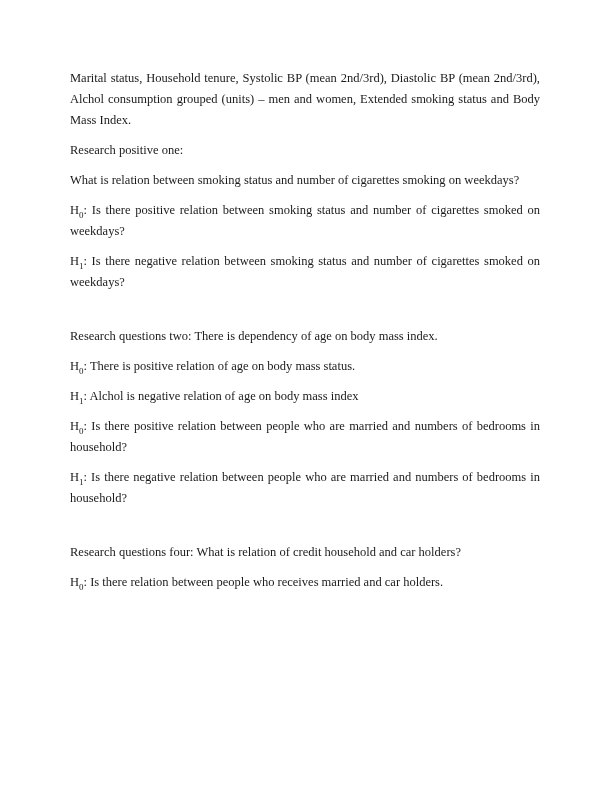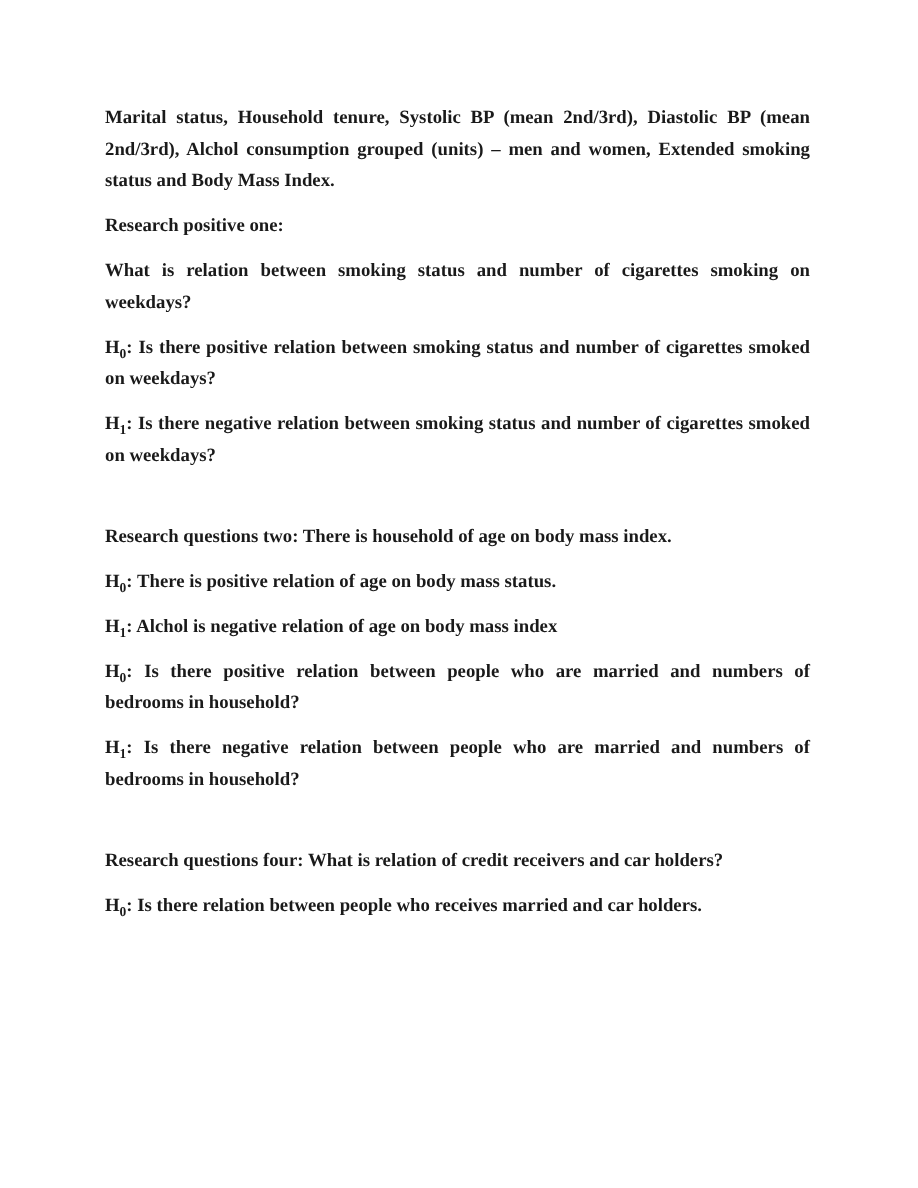--- a/index.html
+++ b/index.html
@@ -17,21 +17,20 @@
     padding: 68px 72px 40px 70px;
     font-family: "Liberation Serif", "DejaVu Serif", serif;
     font-size: 12.5px;
     color: #1a1a1a;
     overflow: hidden;
   }
   .para {
     margin: 0 0 9px 0;
     line-height: 21px;
     text-align: justify;
-    font-weight: bold;
   }
   .section-gap {
     margin-top: 33px;
   }
   sub {
     font-size: 9px;
     line-height: 0;
   }
 </style>
 </head>
@@ -53,41 +52,41 @@
 
   <p class="para">
     <span>H</span><sub>0</sub><span>: Is there positive relation between smoking status and number of cigarettes smoked on weekdays?</span>
   </p>
 
   <p class="para">
     <span>H</span><sub>1</sub><span>: Is there negative relation between smoking status and number of cigarettes smoked on weekdays?</span>
   </p>
 
   <p class="para section-gap">
-    <span>Research questions two: There is household of age on body mass index.</span>
+    <span>Research questions two: There is dependency of age on body mass index.</span>
   </p>
 
   <p class="para">
     <span>H</span><sub>0</sub><span>: There is positive relation of age on body mass status.</span>
   </p>
 
   <p class="para">
     <span>H</span><sub>1</sub><span>: Alchol is negative relation of age on body mass index</span>
   </p>
 
 
   <p class="para">
     <span>H</span><sub>0</sub><span>: Is there positive relation between people who are married and numbers of bedrooms in household?</span>
   </p>
 
   <p class="para">
     <span>H</span><sub>1</sub><span>: Is there negative relation between people who are married and numbers of bedrooms in household?</span>
   </p>
 
   <p class="para section-gap">
-    <span>Research questions four: What is relation of credit receivers and car holders?</span>
+    <span>Research questions four: What is relation of credit household and car holders?</span>
   </p>
 
   <p class="para">
     <span>H</span><sub>0</sub><span>: Is there relation between people who receives married and car holders.</span>
   </p>
 
 </div>
 
 </body></html>

